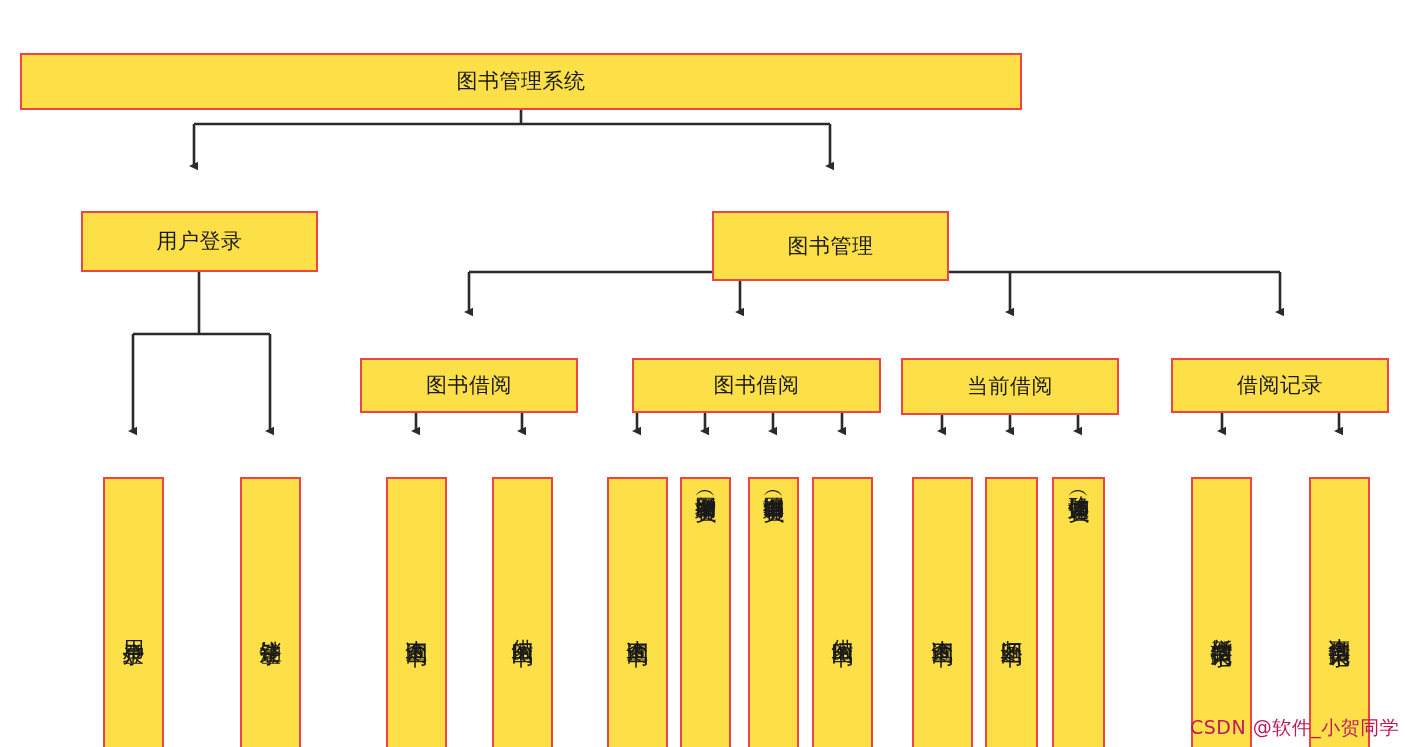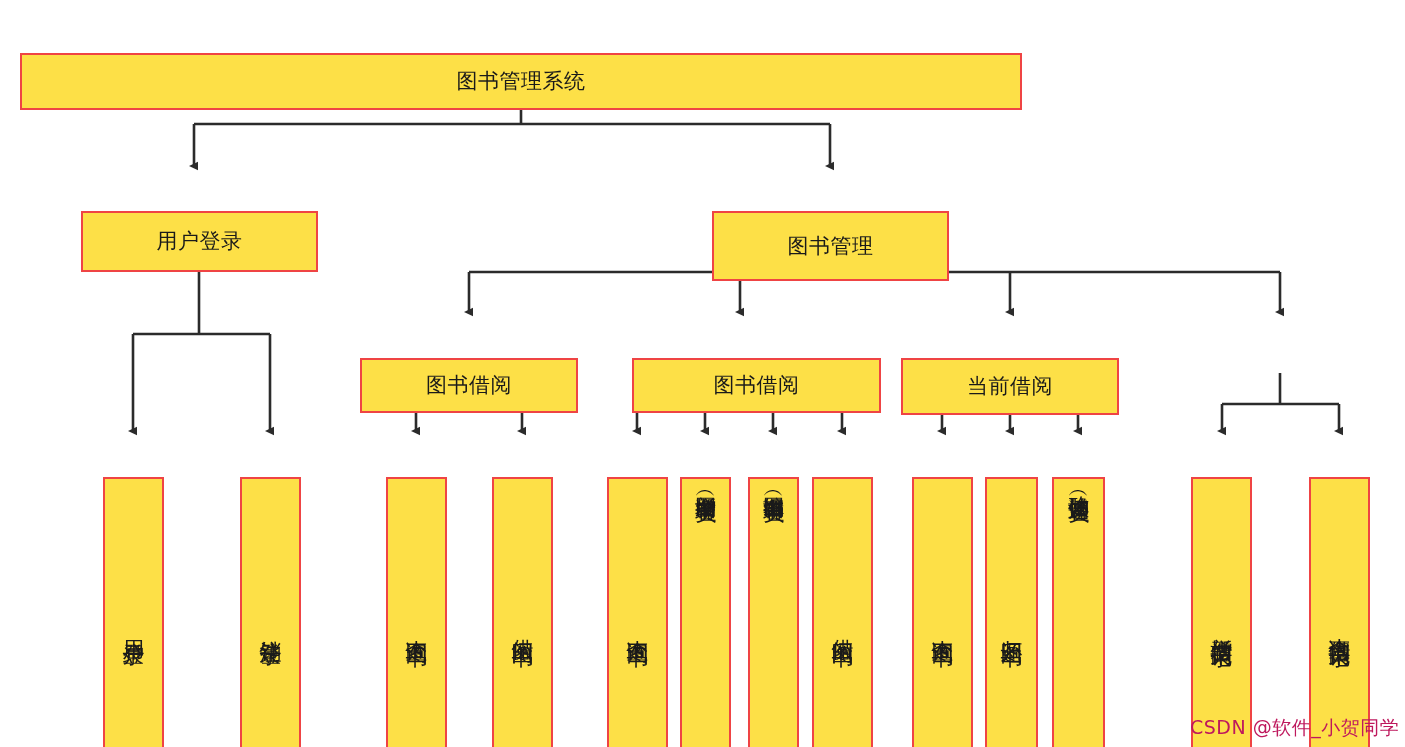--- a/index.html
+++ b/index.html
@@ -149,20 +149,23 @@
   </div>
 
   <div class="node horiz" style="left:632px; top:318px; width:249px; height:55px;">
     <span class="label">图书借阅</span>
   </div>
 
   <div class="node horiz" style="left:901px; top:318px; width:218px; height:57px;">
     <span class="label">当前借阅</span>
   </div>
 
+  <div class="node horiz" style="left:1171px; top:318px; width:218px; height:55px;">
+    <span class="label">借阅记录</span>
+  </div>
 
   <div class="node vert centered" style="left:103px; top:437px; width:61px; height:297px;">
     <span class="label">用户登录</span>
   </div>
 
   <div class="node vert centered" style="left:240px; top:437px; width:61px; height:297px;">
     <span class="label">注销登录</span>
   </div>
 
   <div class="node vert centered" style="left:386px; top:437px; width:61px; height:297px;">

